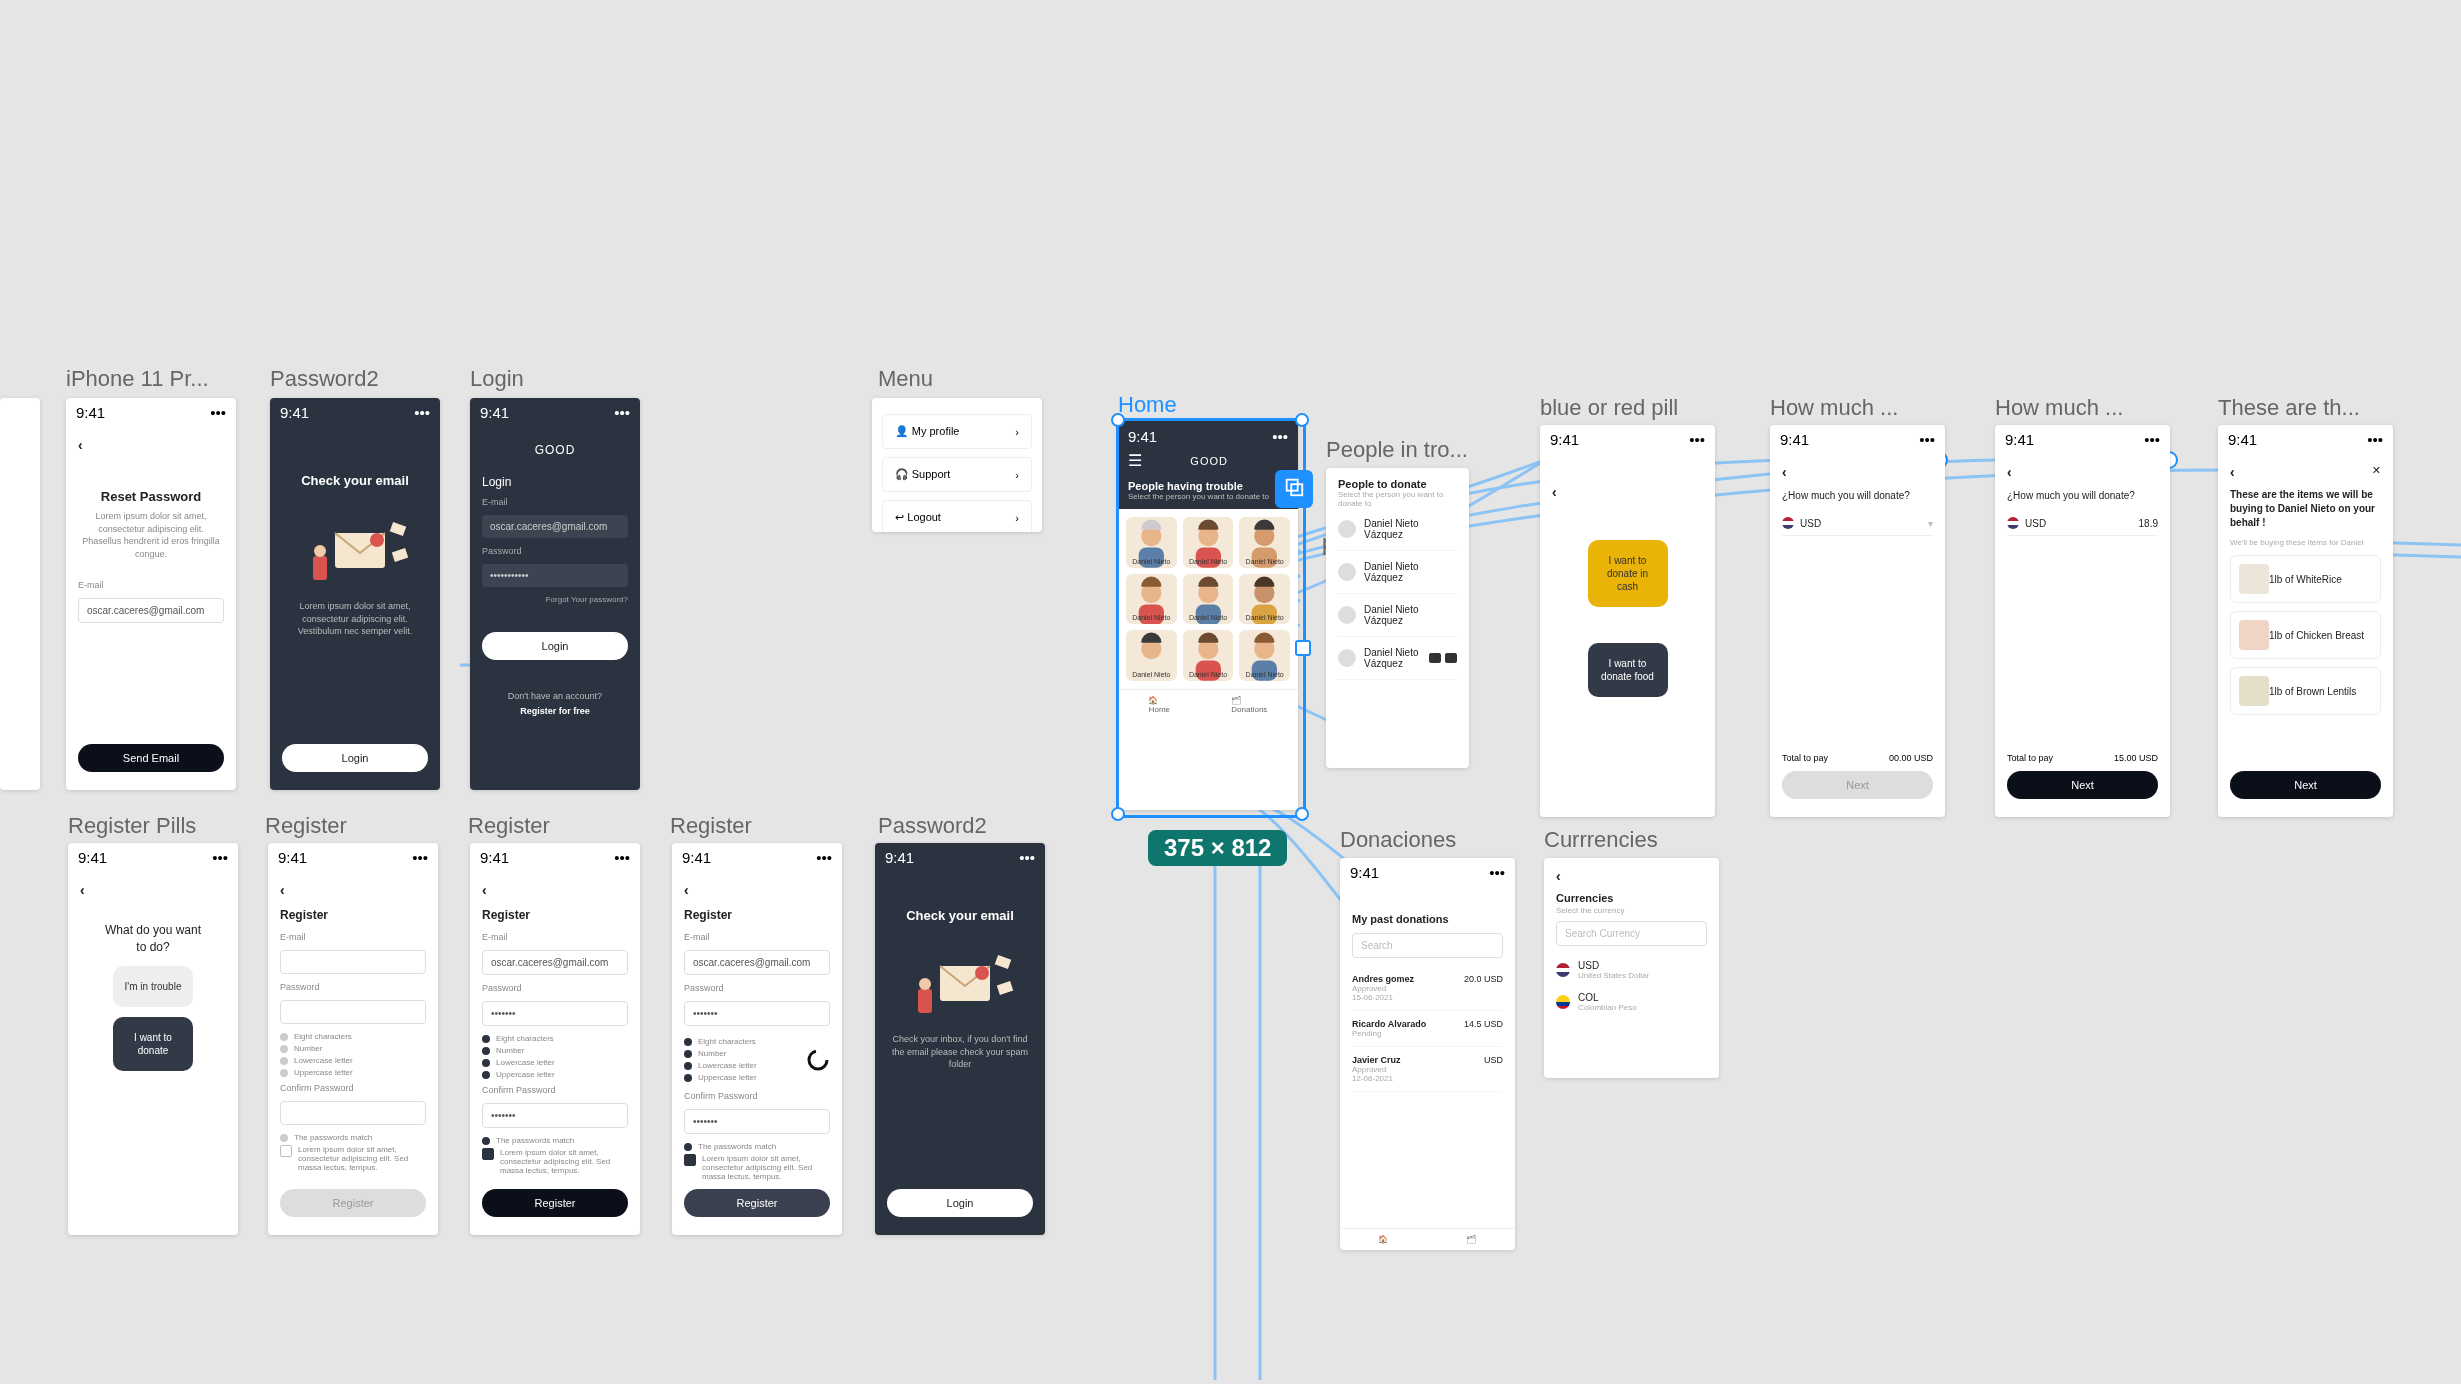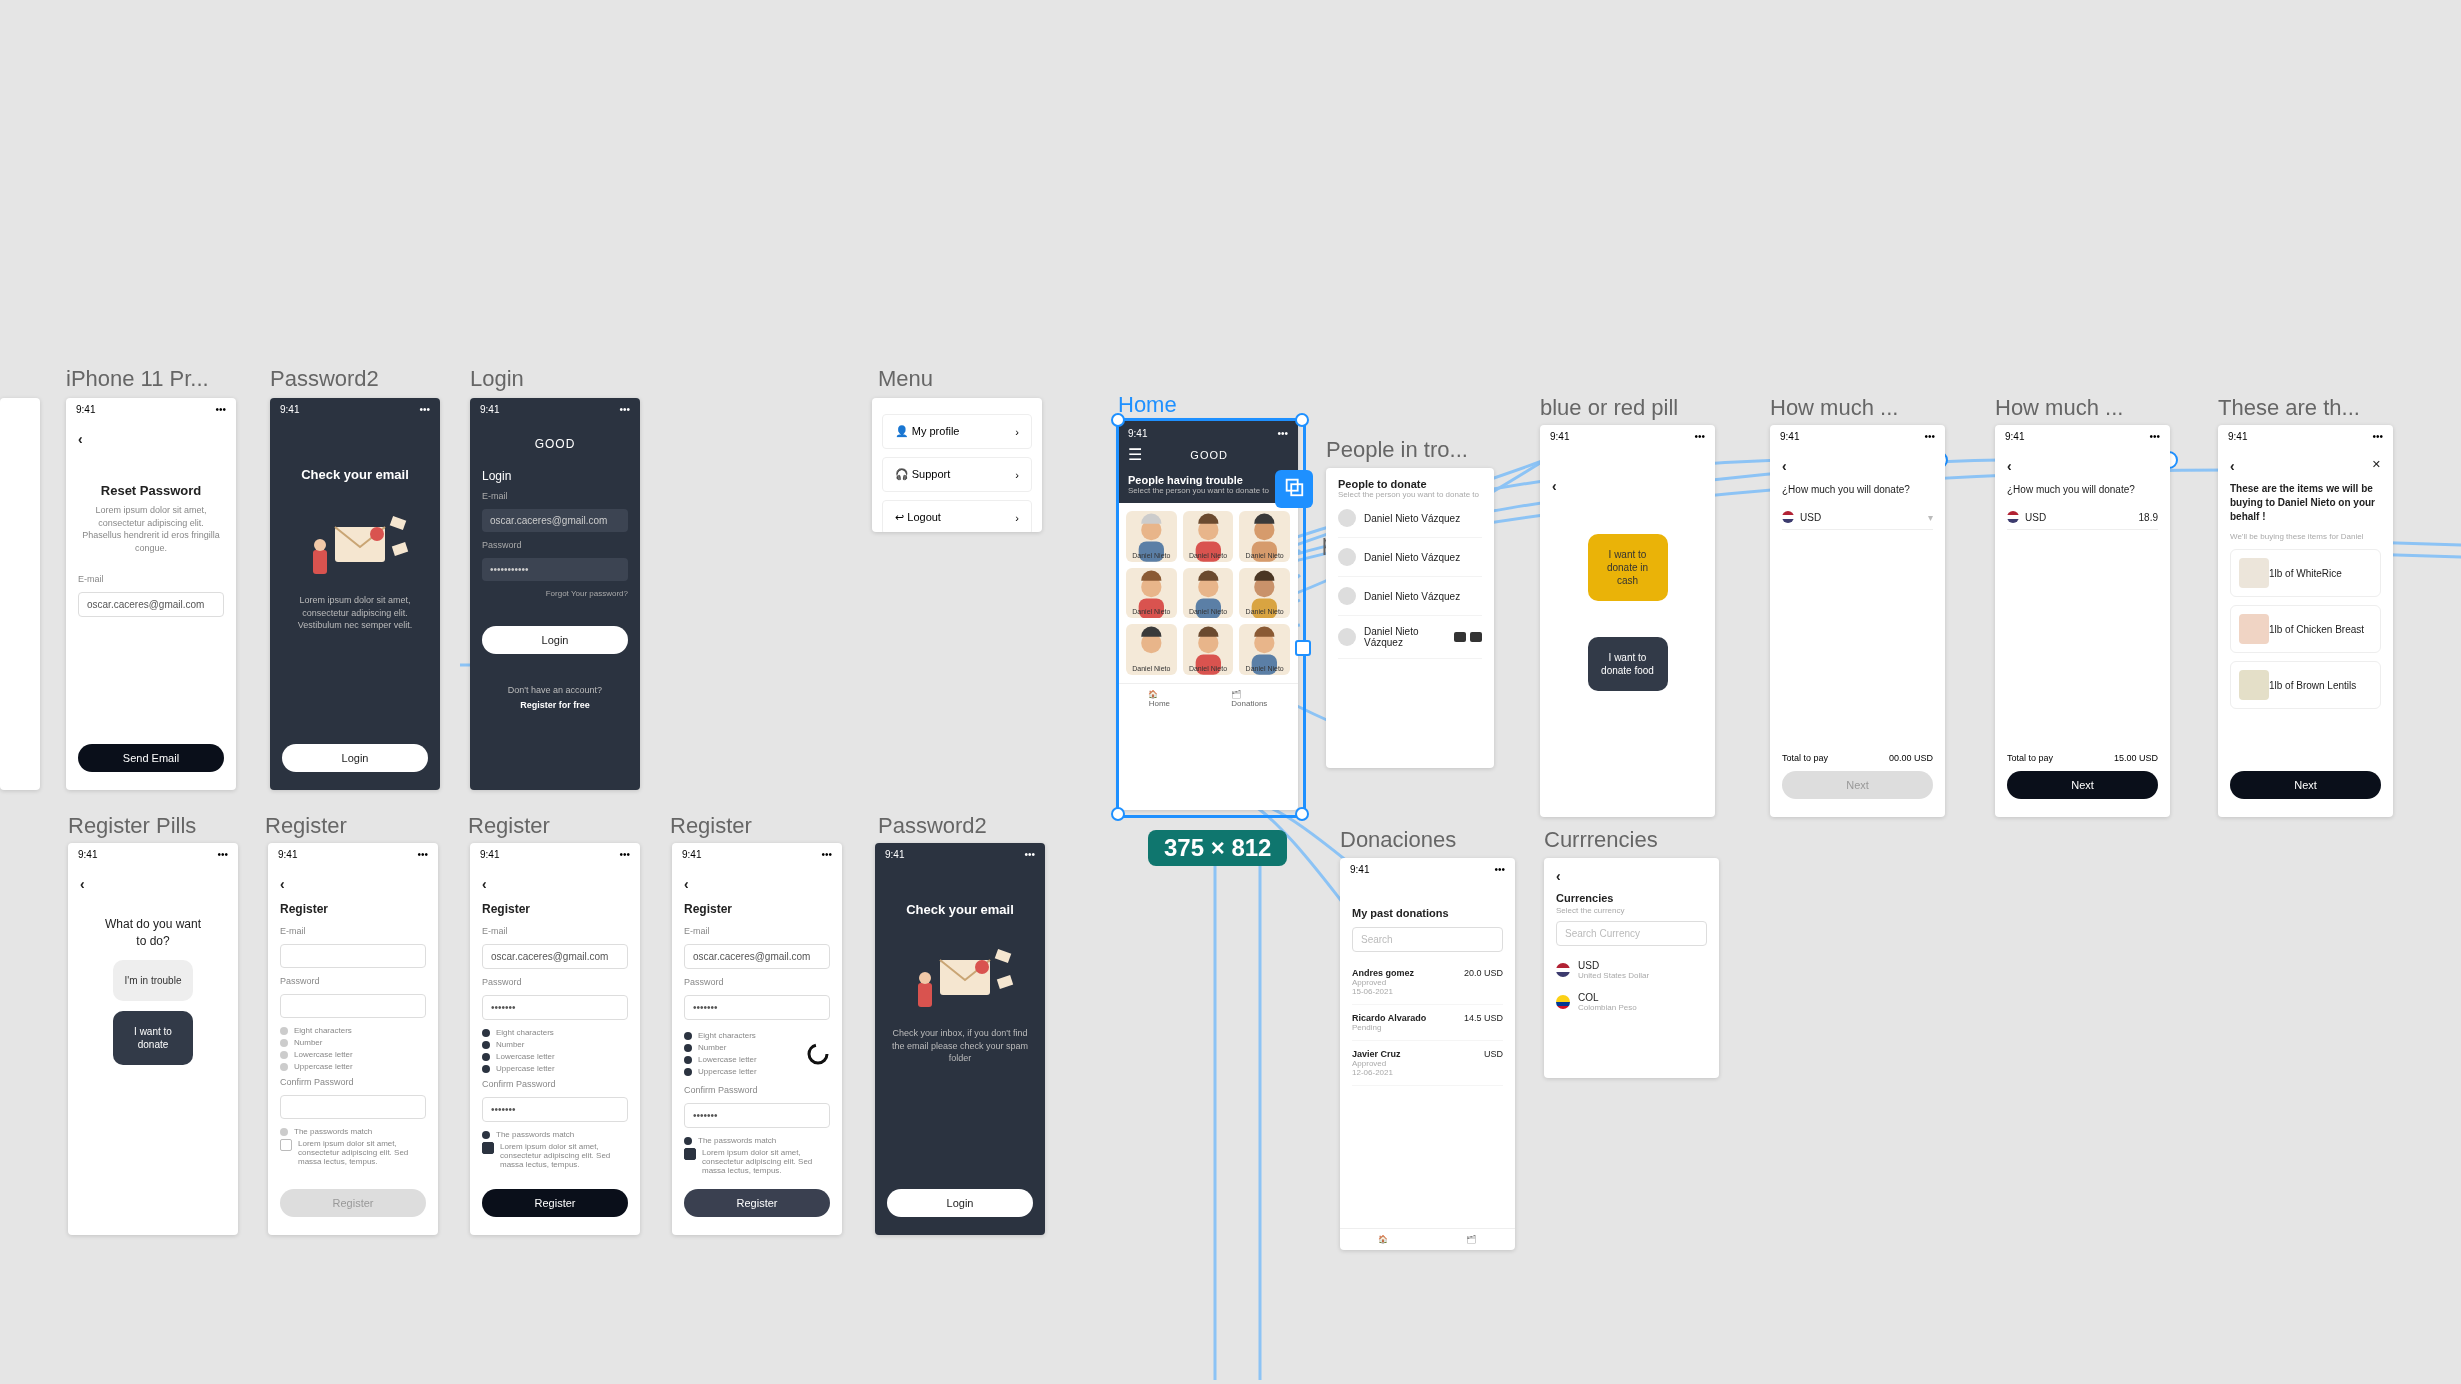--- a/index.html
+++ b/index.html
@@ -2,21 +2,21 @@
 <html><head>
 <meta charset="utf-8">
 <style>
   html,body{margin:0;padding:0;width:2461px;height:1384px;background:#e5e5e5;
     font-family:-apple-system,Helvetica,Arial,sans-serif;overflow:hidden;position:relative}
   .canvas{position:relative;width:2461px;height:1384px}
   .label{position:absolute;font-size:22px;color:#666;white-space:nowrap}
   .label.sel{color:#1e90ff}
   .frame{position:absolute;background:#fff;border-radius:4px;box-shadow:0 1px 4px rgba(0,0,0,.15);overflow:hidden}
   .frame.dark{background:#2b3340;color:#fff}
-  .sb{display:flex;justify-content:space-between;align-items:flex-end;padding:6px 10px;font-size:10px}
+  .sb{display:flex;justify-content:space-between;align-items:flex-end;padding:6px 10px;font-size:15px}
   .dark .sb{color:#fff}
   .fc{padding:10px 12px;font-size:11px;color:#222}
   .dark .fc{color:#fff}
   .h1{font-weight:700;text-align:center;margin:6px 0}
   .small{font-size:9px;color:#888;text-align:center;line-height:1.4}
   .dark .small{color:#bbb}
   .btn{background:#0a0f1a;color:#fff;border-radius:20px;text-align:center;padding:8px 0;font-size:11px;margin:6px 0}
   .btn.lt{background:#fff;color:#222}
   .btn.gy{background:#ddd;color:#999}
   .btn.dk2{background:#3a4050}
@@ -307,21 +307,21 @@
 <div class="handle" style="left:1295px;top:807px"></div>
 <div class="handle" style="left:1295px;top:640px;width:12px;height:12px;border-radius:3px"></div>
 <div class="clip-badge" style="left:1275px;top:470px">
   <svg width="22" height="22" viewBox="0 0 24 24" fill="none" stroke="#fff" stroke-width="2">
         <rect x="4" y="4" width="12" height="12"></rect>
         <rect x="9" y="9" width="12" height="12"></rect>
       </svg>
 </div>
 <div class="dim-badge" style="left:1148px;top:830px">375 × 812</div>
 
-<div class="frame" style="left:1326px;top:468px;width:168px;height:300px">
+<div class="frame" style="left:1326px;top:468px;width:143px;height:300px">
   <div class="fc">
     <div style="font-size:11px;font-weight:600">People to donate</div>
     <div style="font-size:8px;color:#aaa">Select the person you want to donate to</div>
     <div class="prow">
           <div class="pava"></div>
           <span>Daniel Nieto Vázquez</span>
         </div>
     <div class="prow">
           <div class="pava"></div>
           <span>Daniel Nieto Vázquez</span>

